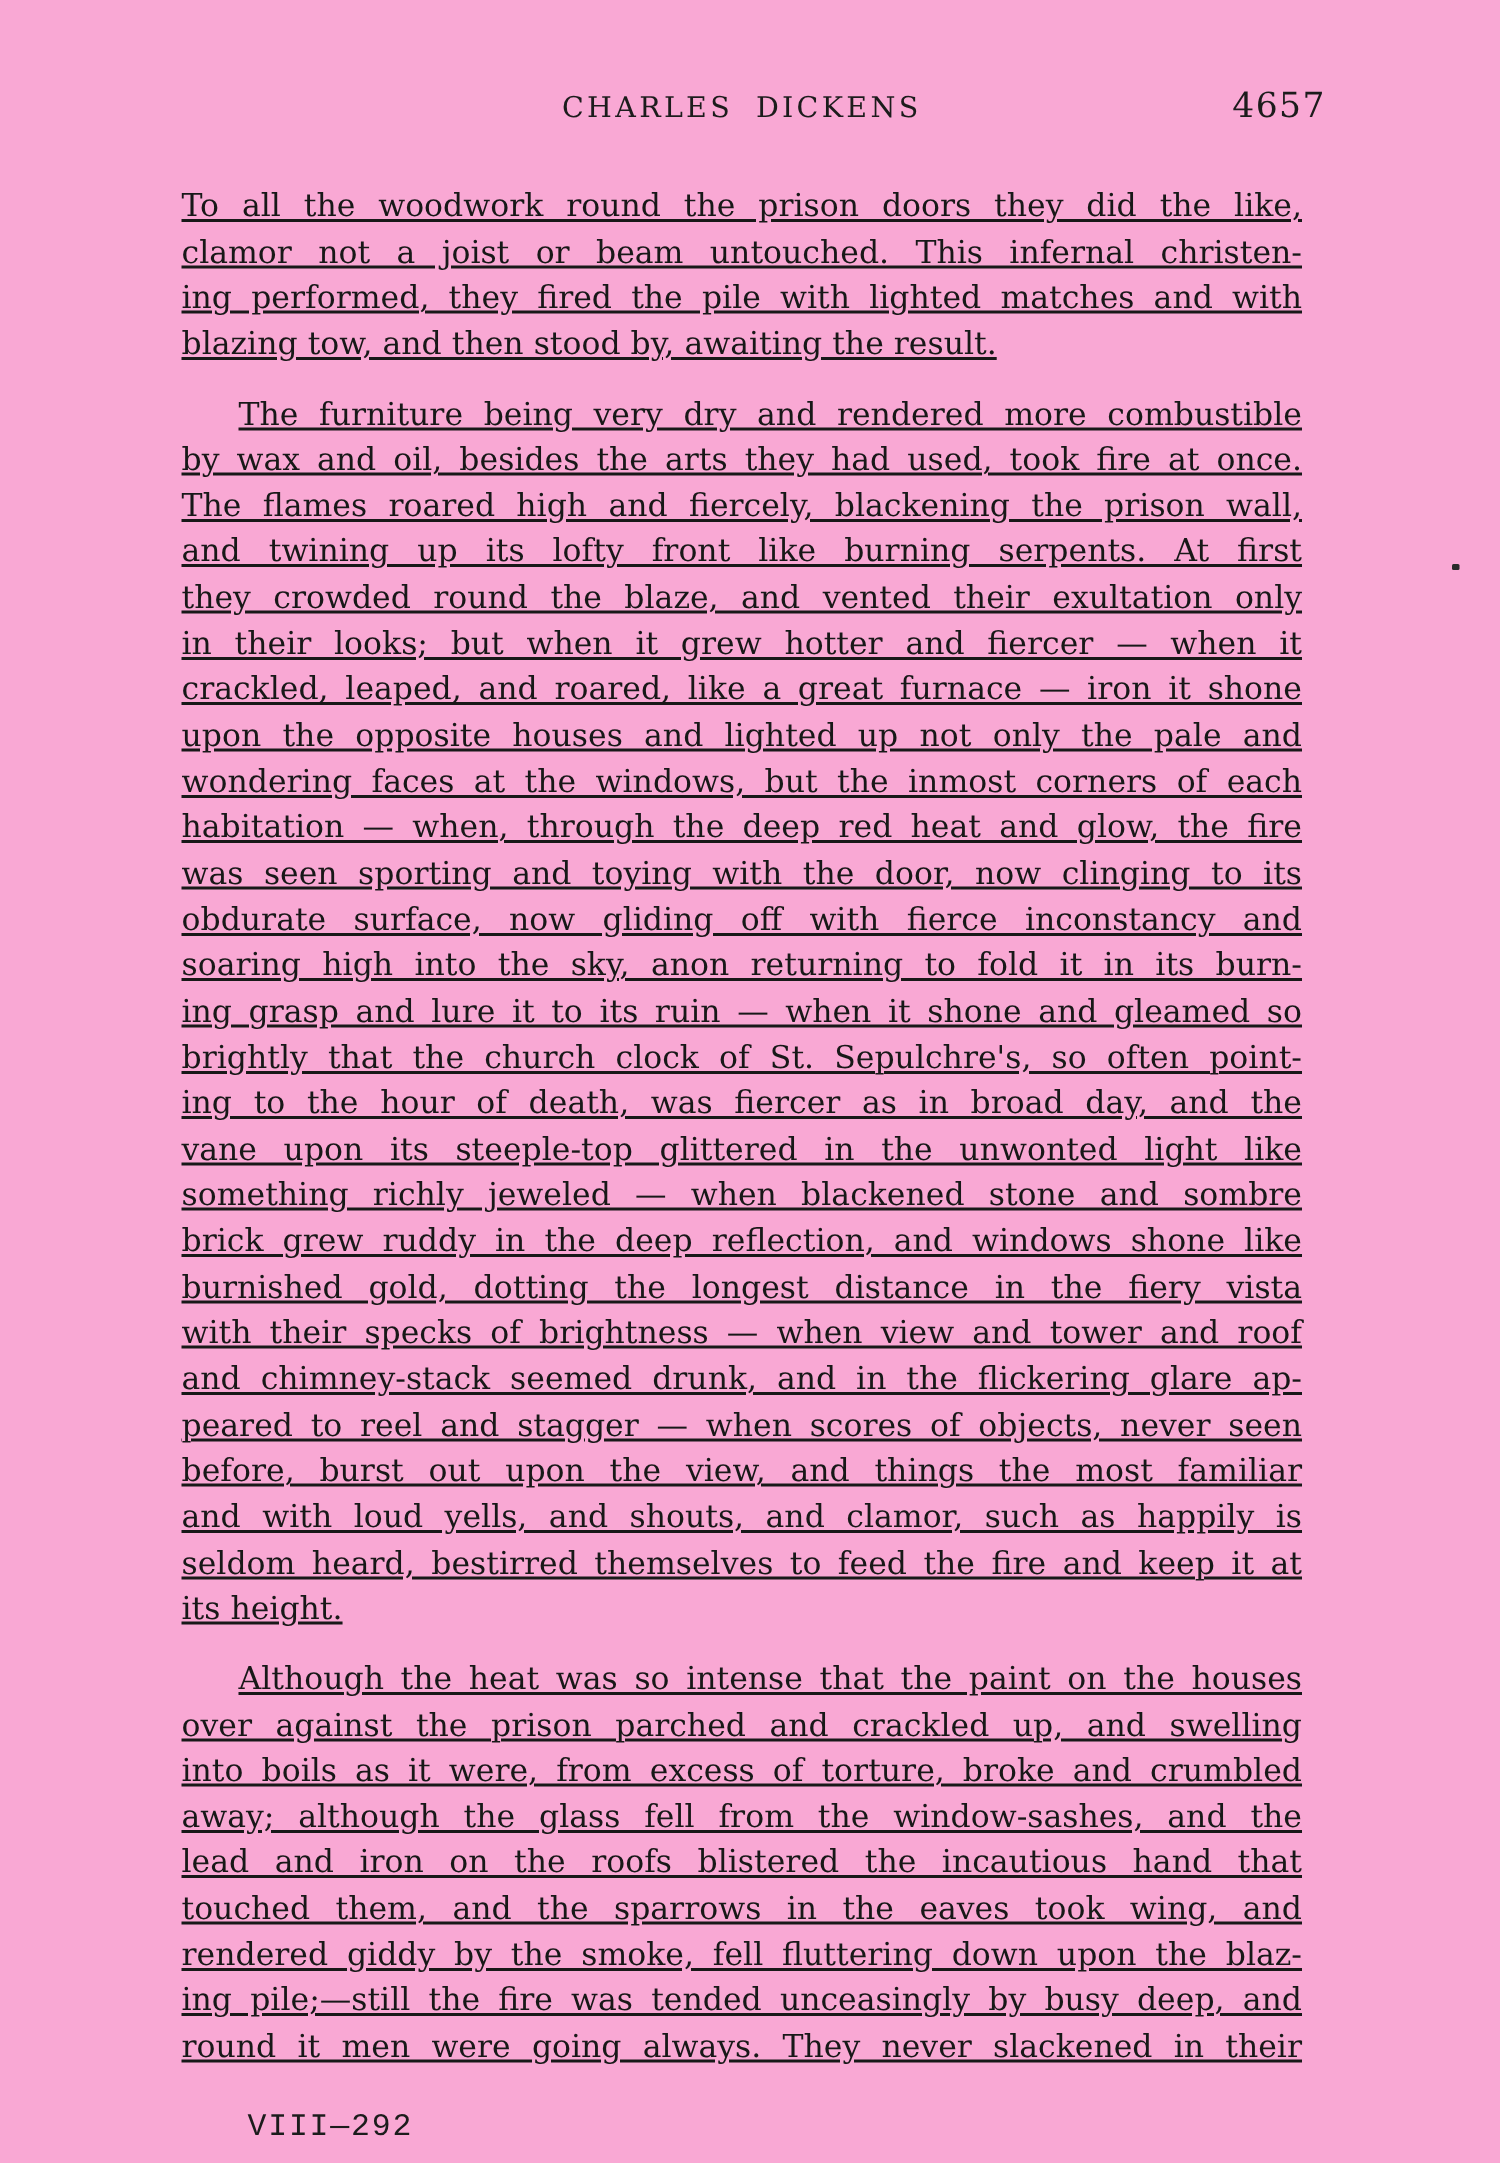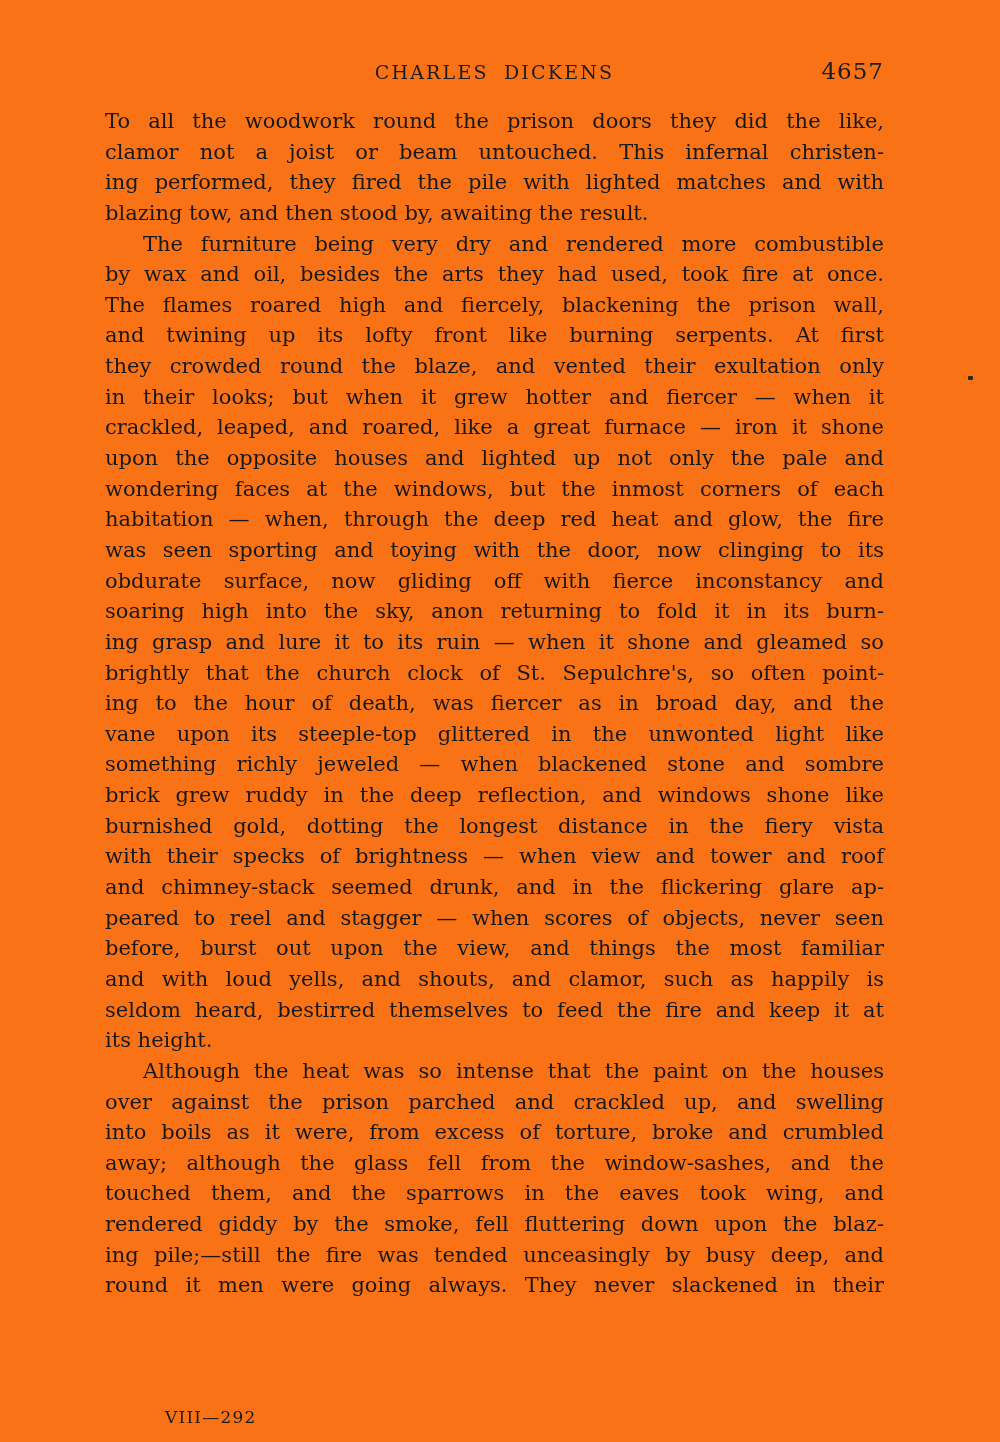--- a/index.html
+++ b/index.html
@@ -4,21 +4,21 @@
 <style>
   html, body {
     margin: 0;
     padding: 0;
     background: #ffffff;
   }
   .page {
     position: relative;
     width: 1000px;
     height: 1442px;
-    background: #f97316;
+    background: #f9a8d4;
     color: #181818;
     font-family: "DejaVu Serif", "Liberation Serif", serif;
     overflow: hidden;
   }
   .page-header {
     position: absolute;
     top: 58px;
     left: 105px;
     width: 779px;
     height: 34px;
@@ -41,45 +41,47 @@
     color: #1c1c1c;
     text-align: right;
   }
   .page-body {
     position: absolute;
     top: 106px;
     left: 105px;
     width: 779px;
   }
   .paragraph {
-    margin: 0;
+    margin: 16px;
     padding: 0;
+    text-decoration: underline;
   }
   .line {
     font-size: 21px;
     line-height: 30.65px;
     height: 30.65px;
     text-align: justify;
     text-align-last: justify;
     white-space: normal;
     color: #181818;
   }
   .paragraph.short-last .line:last-child {
     text-align-last: left;
   }
   .paragraph.indented .line:first-child {
     text-indent: 38px;
   }
   .page-footer {
     position: absolute;
     top: 1407px;
     left: 165px;
-    font-size: 17px;
+    font-size: 21px;
     letter-spacing: 1.2px;
     color: #1c1c1c;
+    font-family: Liberation Mono, monospace;
   }
   .ink-speck {
     position: absolute;
     left: 968px;
     top: 376px;
     width: 5px;
     height: 4px;
     background: #2a2a2a;
     border-radius: 1px;
   }
@@ -128,20 +130,21 @@
         <div class="line">before, burst out upon the view, and things the most familiar</div>
         <div class="line">and with loud yells, and shouts, and clamor, such as happily is</div>
         <div class="line">seldom heard, bestirred themselves to feed the fire and keep it at</div>
         <div class="line">its height.</div>
       </div>
     <div class="paragraph indented">
         <div class="line">Although the heat was so intense that the paint on the houses</div>
         <div class="line">over against the prison parched and crackled up, and swelling</div>
         <div class="line">into boils as it were, from excess of torture, broke and crumbled</div>
         <div class="line">away; although the glass fell from the window-sashes, and the</div>
+        <div class="line">lead and iron on the roofs blistered the incautious hand that</div>
         <div class="line">touched them, and the sparrows in the eaves took wing, and</div>
         <div class="line">rendered giddy by the smoke, fell fluttering down upon the blaz-</div>
         <div class="line">ing pile;—still the fire was tended unceasingly by busy deep, and</div>
         <div class="line">round it men were going always. They never slackened in their</div>
       </div>
   </div>
 
   <div class="page-footer">
     <span>VIII—292</span>
   </div>

